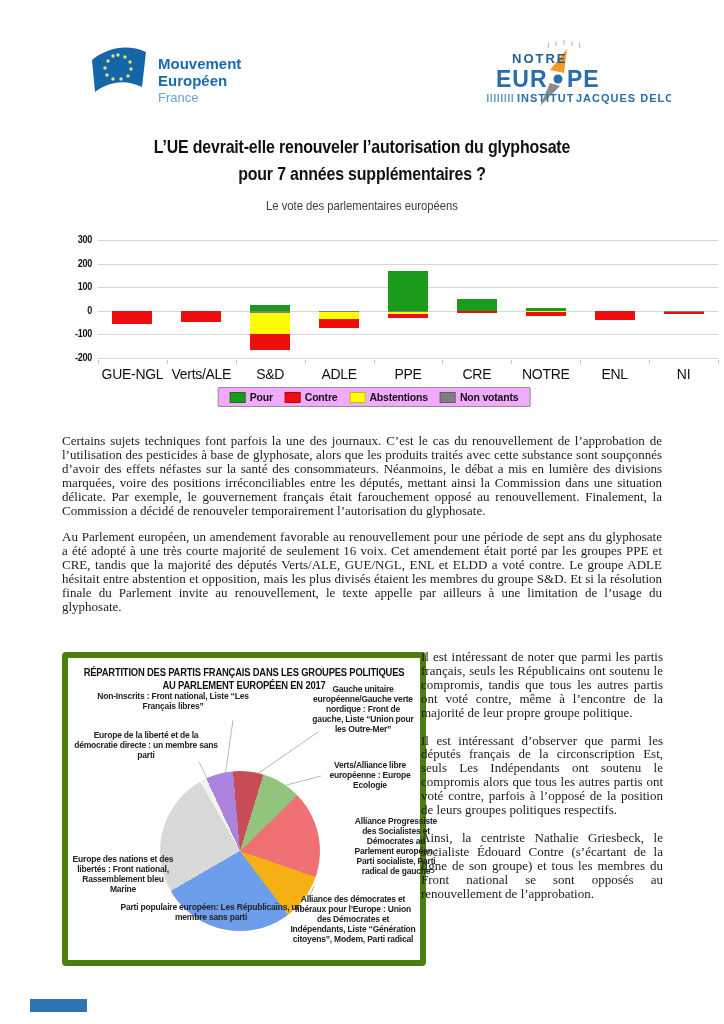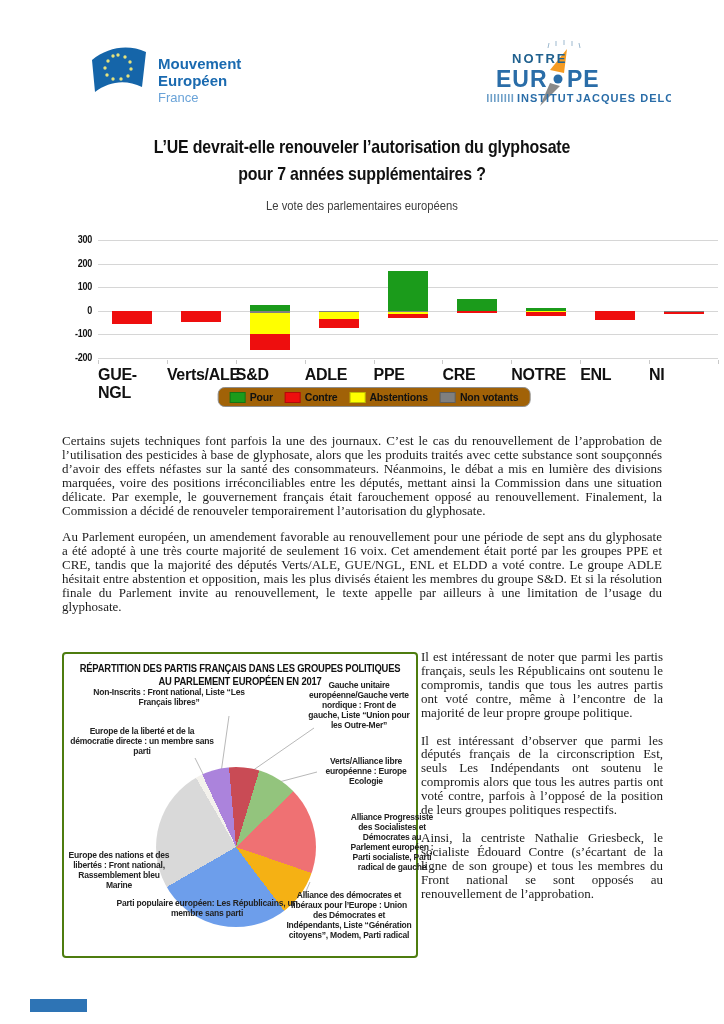--- a/index.html
+++ b/index.html
@@ -15,38 +15,38 @@
   .doc-title.l2{top:163px;}
   .doc-subtitle{position:absolute;left:50%;top:199px;white-space:nowrap;
                 transform:translateX(-50%) scaleX(.9);font-size:12.5px;color:#3d3d3d;}
   
   .barchart{position:absolute;left:12px;top:238px;width:724px;height:180px;}
   #plot{position:absolute;left:86px;top:2px;width:620px;height:118px;}
   .gridline{position:absolute;left:0;width:620px;height:1px;background:#d6d6d6;}
   .bar{position:absolute;}
   .ytick{position:absolute;left:48px;width:32px;text-align:right;font-size:10px;font-weight:bold;
          color:#111;letter-spacing:-.3px;transform:scaleX(.9);transform-origin:right;}
-  .xtick{position:absolute;top:128px;font-size:16px;font-weight:bold;color:#111;
+  .xtick{position:absolute;top:128px;text-align:center;font-size:14px;font-weight:normal;color:#111;
          letter-spacing:-.3px;}
   .coltick{position:absolute;top:120px;width:1px;height:4px;background:#c9c9c9;}
   .legend{position:absolute;left:50%;top:149px;transform:translateX(-50%);display:inline-flex;
-          align-items:center;gap:12px;border:1px solid #8f8f8f;border-radius:7px;padding:3px 11px;
-          background:#a16207;}
+          align-items:center;gap:12px;border:1px solid #8f8f8f;border-radius:1px;padding:3px 11px;
+          background:#f0abfc;}
   .legend-item{display:flex;align-items:center;gap:4px;font-size:10.5px;font-weight:bold;color:#111;
                white-space:nowrap;letter-spacing:-.2px;}
   .swatch{width:14px;height:9px;border:1px solid rgba(0,0,0,.25);}
   
   .body-col{position:absolute;left:62px;top:434px;width:600px;font-family:"Liberation Serif",serif;
             font-size:13px;line-height:13.9px;color:#1c1c1c;text-align:justify;}
   .body-col p{margin:0 0 13px 0;}
   .right-col{position:absolute;left:421px;top:650px;width:242px;font-family:"Liberation Serif",serif;
              font-size:13px;line-height:13.9px;color:#1c1c1c;text-align:justify;}
   .right-col p{margin:0 0 14px 0;}
   
-  .piebox{position:absolute;left:62px;top:652px;width:352px;height:302px;border:2px solid #4d7c0f;
+  .piebox{position:absolute;left:62px;top:652px;width:352px;height:302px;border:6px solid #4d7c0f;
           border-radius:4px;background:#fff;}
   .pie-title{position:absolute;left:0;right:0;text-align:center;font-size:10px;font-weight:bold;
              color:#111;letter-spacing:-.2px;transform:scaleX(.94);}
   .pie-title.t1{top:9px;}
   .pie-title.t2{top:22px;}
   #pie{position:absolute;left:92px;top:113px;width:160px;height:160px;border-radius:50%;}
   .callout{position:absolute;font-size:8.5px;font-weight:bold;color:#232323;text-align:center;
            line-height:10px;letter-spacing:-.2px;}
   .lines{position:absolute;left:0;top:0;width:352px;height:302px;pointer-events:none;}
   

